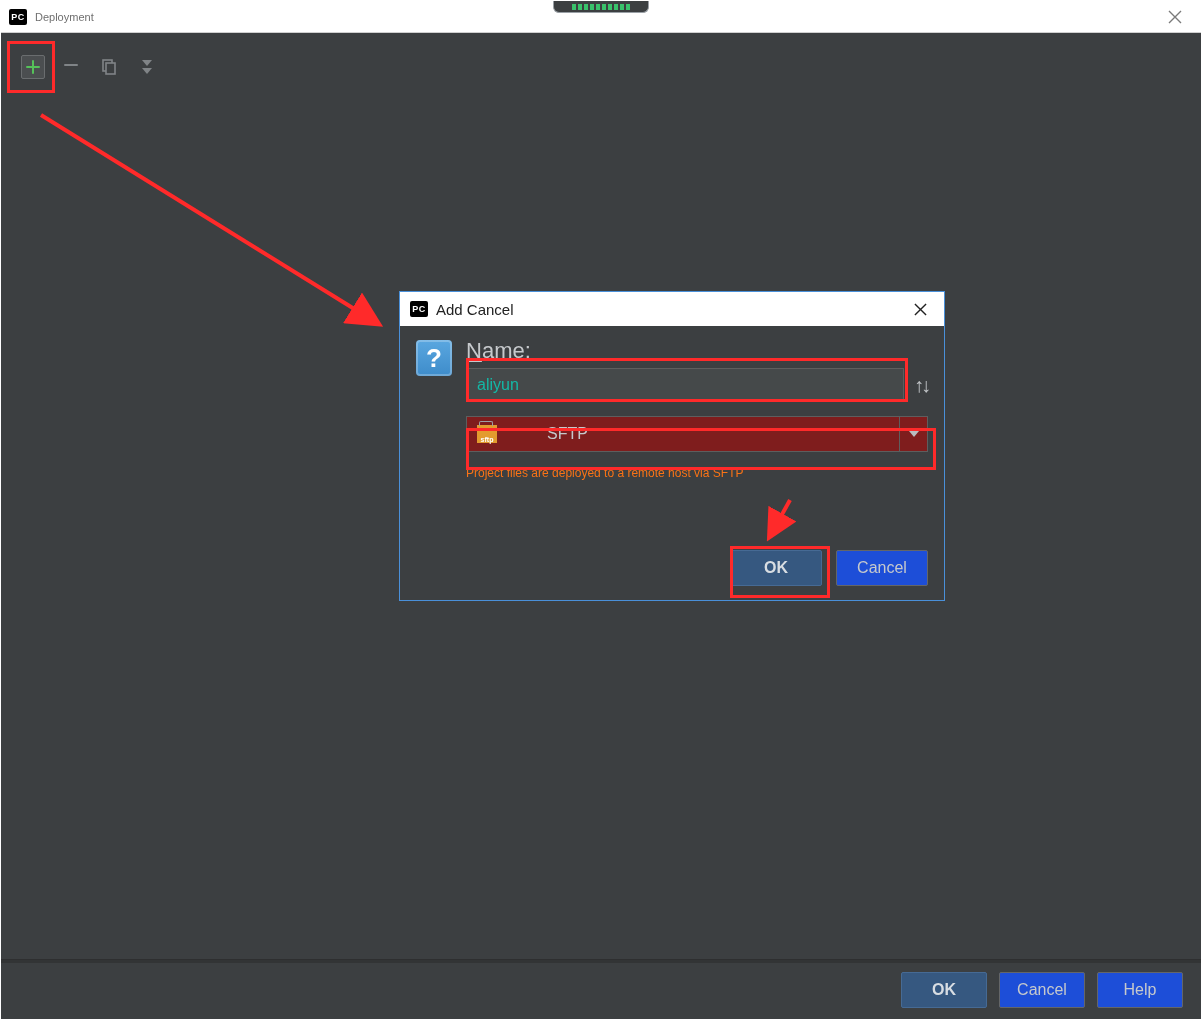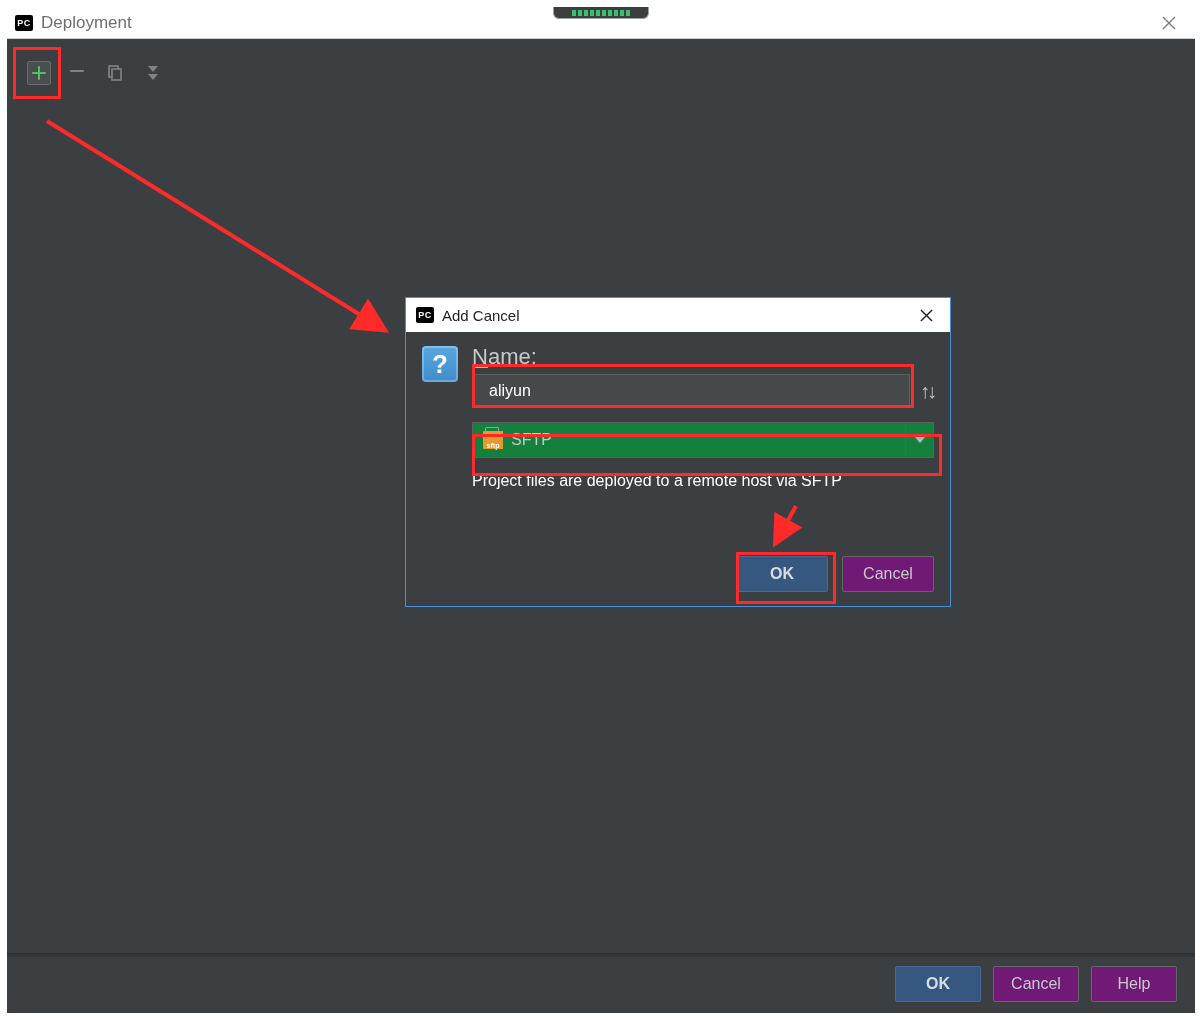--- a/index.html
+++ b/index.html
@@ -3,41 +3,41 @@
 <meta charset="utf-8">
 <style>
   * { box-sizing: border-box; margin: 0; padding: 0; font-family: "Segoe UI", Arial, sans-serif; }
   html, body { width: 1202px; height: 1020px; background: #3c3f41; overflow: hidden; }
 
   
   .win {
     position: relative;
     width: 1202px; height: 1020px;
     background: #3c3f41;
-    border: 7px solid #ffffff;
+    border: 1px solid #ffffff;
   }
   .win-titlebar {
     height: 32px;
     background: #ffffff;
     display: flex; align-items: center;
     padding: 0 8px;
     border-bottom: 1px solid #d0d0d0;
     position: relative;
   }
   .pc-badge {
     width: 18px; height: 16px;
     background: #000;
     color: #fff;
     font-size: 9px; font-weight: 700;
     display: flex; align-items: center; justify-content: center;
     border-radius: 2px;
     margin-right: 8px;
     letter-spacing: 0.5px;
   }
-  .win-title { color: #6f6f6f; font-size: 17px; }
+  .win-title { color: #6f6f6f; font-size: 11px; }
   .win-close {
     position: absolute; right: 6px; top: 0; height: 32px; width: 40px;
     display: flex; align-items: center; justify-content: center;
     color: #6f6f6f; font-size: 16px;
     cursor: pointer;
   }
   .titlebar-decor {
     position: absolute; top: 0; left: 50%; transform: translateX(-50%);
     width: 96px; height: 12px;
     border: 1px solid #9aa0a6; border-top: none;
@@ -143,65 +143,66 @@
   .lbl { color: #c6c9cc; font-size: 22px; margin-bottom: 4px; display: block; }
   .lbl u { text-decoration: underline; }
   .row-name {
     display: flex; align-items: center; gap: 10px; margin-bottom: 14px;
   }
   .txt {
     flex: 1 1 auto;
     height: 34px;
     background: #45494a;
     border: 1px solid #5e5e5e;
-    color: #ffffff;
+    color: #14b8a6;
     font-size: 16px;
-    padding: 0 16px;
+    padding: 0 10px;
     outline: none;
   }
   .updown {
     color: #c0c3c6; font-size: 20px; letter-spacing: -3px;
     cursor: pointer; user-select: none;
   }
   .select {
     display: flex; align-items: center;
     height: 36px;
     border: 1px solid #5e5e5e;
-    background: #15803d;
+    background: #7f1d1d;
     position: relative;
     cursor: pointer;
+    gap: 42px;
   }
   .select .sftp-icon {
     width: 20px; height: 18px; margin: 0 8px 0 10px;
     background: #e39b2e;
     display: flex; align-items: flex-end; justify-content: center;
     font-size: 7px; color: #fff; font-weight: 700;
     position: relative;
   }
   .select .sftp-icon::before {
     content: ""; position: absolute; top: -4px; left: 2px;
     width: 12px; height: 4px; border: 1px solid #9da0a3; border-bottom: none;
     border-radius: 2px 2px 0 0;
   }
   .select .val { color: #c6c9cc; font-size: 16px; }
   .select .caret {
     position: absolute; right: 0; top: 0; bottom: 0; width: 28px;
     border-left: 1px solid #5e5e5e;
     display: flex; align-items: center; justify-content: center;
   }
   .select .caret svg { width: 10px; height: 6px; }
-  .hint { color: #ffffff; font-size: 16px; margin-top: 14px; }
+  .hint { color: #f97316; font-size: 12px; margin-top: 14px; }
 
   .dlg-buttons {
     position: absolute; right: 16px; bottom: 14px;
     display: flex; gap: 14px;
   }
   .btn {
     min-width: 92px; height: 36px;
-    background: #701a75;
+    background: #1d4ed8;
     border: 1px solid #646668;
     color: #c6c9cc; font-size: 16px;
     display: flex; align-items: center; justify-content: center;
     cursor: pointer;
     border-radius: 2px;
   }
   .btn.primary {
     background: #365880;
     border-color: #466a94;
     color: #d8dde2;

